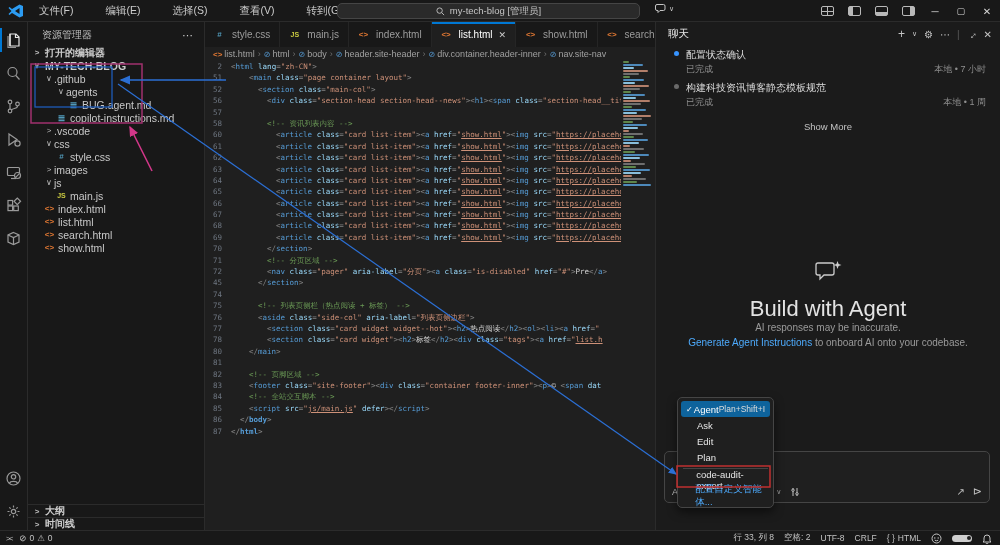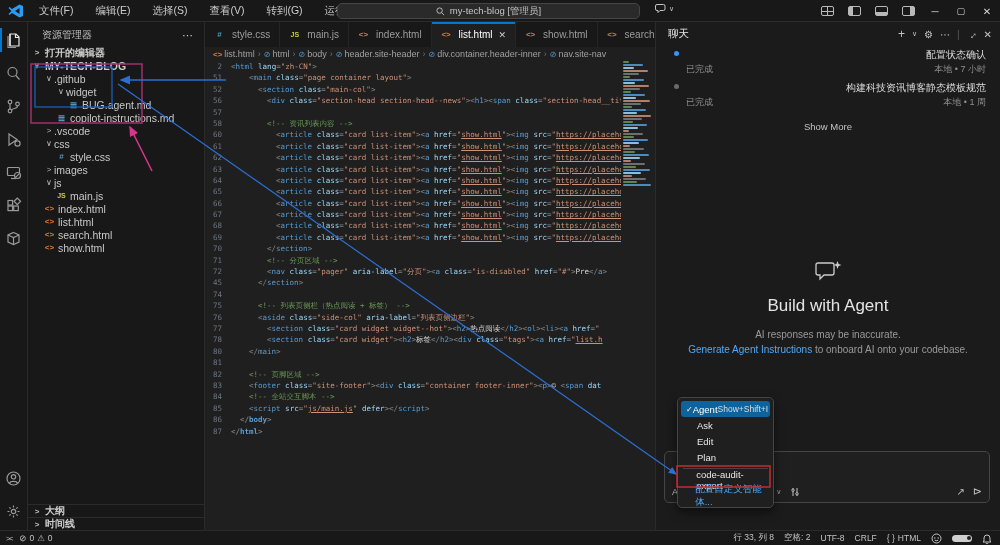--- a/index.html
+++ b/index.html
@@ -2,21 +2,21 @@
 <html><head>
 <meta charset="utf-8">
 <style>
   * { margin:0; padding:0; box-sizing:border-box; }
   html,body { width:1000px; height:545px; overflow:hidden; }
   body { position:relative; background:#1f1f1f; font-family:"Liberation Sans",sans-serif; color:#cccccc; font-size:11px; -webkit-font-smoothing:antialiased; }
 
   
   .titlebar { position:absolute; left:0; top:0; width:1000px; height:22px; background:#181818; border-bottom:1px solid #2b2b2b; display:flex; align-items:center; z-index:10; }
   .vscode-logo { width:16px; height:14px; margin:0 8px 0 8px; flex:none; }
-  .menus { display:flex; gap:8px; }
+  .menus { display:flex; gap:18px; }
   .menu-btn { padding:2px 7px; font-size:10.5px; color:#cccccc; border-radius:4px; white-space:nowrap; }
   .nav-arrows { display:flex; gap:10px; margin-left:14px; color:#cfcfcf; font-size:11px; }
   .nav-arrows .dim { color:#7a7a7a; }
   .cmd-center { position:absolute; left:337px; top:3px; width:303px; height:16px; background:#2a2a2a; border:1px solid #454545; border-radius:5px; display:flex; align-items:center; justify-content:center; gap:5px; font-size:9.5px; color:#c5c5c5; }
   .copilot-tb { position:absolute; left:655px; top:3px; display:flex; align-items:center; gap:2px; color:#c5c5c5; }
   .win-icons { position:absolute; right:0; top:0; height:22px; display:flex; align-items:center; }
   .wicon-box { width:13px; height:10px; border:1px solid #b9b9b9; border-radius:2px; position:relative; }
   .wicon-wrap { padding:0 7px; height:22px; display:flex; align-items:center; }
   .wb-left::before  { content:""; position:absolute; left:0; top:0; bottom:0; width:4px; background:#b9b9b9; }
   .wb-bottom::before{ content:""; position:absolute; left:0; right:0; bottom:0; height:3px; background:#b9b9b9; }
@@ -65,28 +65,28 @@
   .minimap { position:absolute; right:2px; top:39px; width:30px; height:420px; }
   .mm-row { height:2px; margin-bottom:1px; border-radius:1px; opacity:.85; }
 
   
   .chat { position:absolute; right:0; top:22px; bottom:15px; width:345px; background:#1b1b1b; border-left:1px solid #2b2b2b; z-index:4; }
   .chat-header { display:flex; align-items:center; height:24px; padding:0 8px 0 12px; }
   .chat-title { font-size:10.5px; color:#e7e7e7; }
   .chat-actions { margin-left:auto; display:flex; align-items:center; gap:7px; color:#c5c5c5; font-size:10px; }
   .rs-header { display:flex; align-items:center; justify-content:space-between; padding:4px 14px 2px 18px; font-size:8.5px; font-weight:bold; letter-spacing:.4px; color:#bdbdbd; }
   .session { padding:2px 14px 3px 18px; }
-  .session-title { font-size:10px; color:#dddddd; position:relative; padding-left:12px; white-space:nowrap; overflow:hidden;text-align:right; }
+  .session-title { font-size:10px; color:#dddddd; position:relative; padding-left:12px; white-space:nowrap; overflow:hidden; }
   .sdot { position:absolute; left:0; top:3px; width:5px; height:5px; border-radius:50%; }
   .session-meta { display:flex; justify-content:space-between; font-size:9px; color:#8f8f8f; padding-left:12px; margin-top:1px; }
   .show-more { text-align:center; font-size:9.5px; color:#c2c2c2; margin-top:9px; }
   .empty { position:absolute; left:0; right:0; top:238px; text-align:center; }
   .empty svg { stroke:#cccccc; fill:none; stroke-width:1.3; }
-  .empty-title { font-size:17px; color:#e3e3e3; margin-top:8px; font-weight:normal; }
-  .empty-sub { font-size:10px; color:#9a9a9a; margin-top:13px; }
+  .empty-title { font-size:22px; color:#e3e3e3; margin-top:8px; font-weight:normal; }
+  .empty-sub { font-size:10px; color:#9a9a9a; margin-top:0; }
   .empty-link-line { font-size:10px; color:#9a9a9a; margin-top:4px; }
   .link { color:#4daafc; }
   .input-box { position:absolute; left:8px; right:10px; bottom:27px; height:52px; border:1px solid #454545; border-radius:5px; background:#1f1f1f; }
   .input-toolbar { position:absolute; left:7px; right:7px; bottom:4px; display:flex; align-items:center; gap:9px; font-size:9px; color:#c3c3c3; }
   .picker { display:flex; align-items:center; gap:2px; }
   .picker .vee { font-size:7px; color:#9a9a9a; }
   .it-right { margin-left:auto; display:flex; align-items:center; gap:8px; font-size:10px; color:#c3c3c3; }
   .ctx-menu { position:absolute; left:21px; top:375px; width:97px; background:#1f1f1f; border:1px solid #454545; border-radius:5px; box-shadow:0 4px 10px rgba(0,0,0,.5); padding:3px; z-index:30; }
   .mi { display:flex; align-items:center; height:16px; padding:0 5px; border-radius:3px; font-size:9.5px; color:#e6e6e6; }
   .mi .check { width:11px; font-size:8px; }
@@ -244,21 +244,21 @@
       <span class="chev">∨</span>
       <span>MY-TECH-BLOG</span>
     </div>
   <div id="tree">
       <div class="tree-row" style="padding-left: 16px;">
         <span class="chev">∨</span>
         <span>.github</span>
       </div>
       <div class="tree-row" style="padding-left: 28px;">
         <span class="chev">∨</span>
-        <span>widget</span>
+        <span>agents</span>
       </div>
       <div class="tree-row" style="padding-left: 40px;">
         <span class="ficon md">≣</span>
         <span>BUG.agent.md</span>
       </div>
       <div class="tree-row" style="padding-left: 28px;">
         <span class="ficon md">≣</span>
         <span>copilot-instructions.md</span>
       </div>
       <div class="tree-row" style="padding-left: 16px;">
@@ -503,21 +503,21 @@
         <span style="font-size:11px">⊳</span>
       </span>
     </div>
   </div>
 
   <div class="ctx-menu">
     <div id="menu-items">
         <div class="mi active">
           <span class="check">✓</span>
           <span>Agent</span>
-          <span class="short">Show+Shift+I</span>
+          <span class="short">Plan+Shift+I</span>
         </div>
         <div class="mi">
           <span class="check"></span>
           <span>Ask</span>
         </div>
         <div class="mi">
           <span class="check"></span>
           <span>Edit</span>
         </div>
         <div class="mi">

